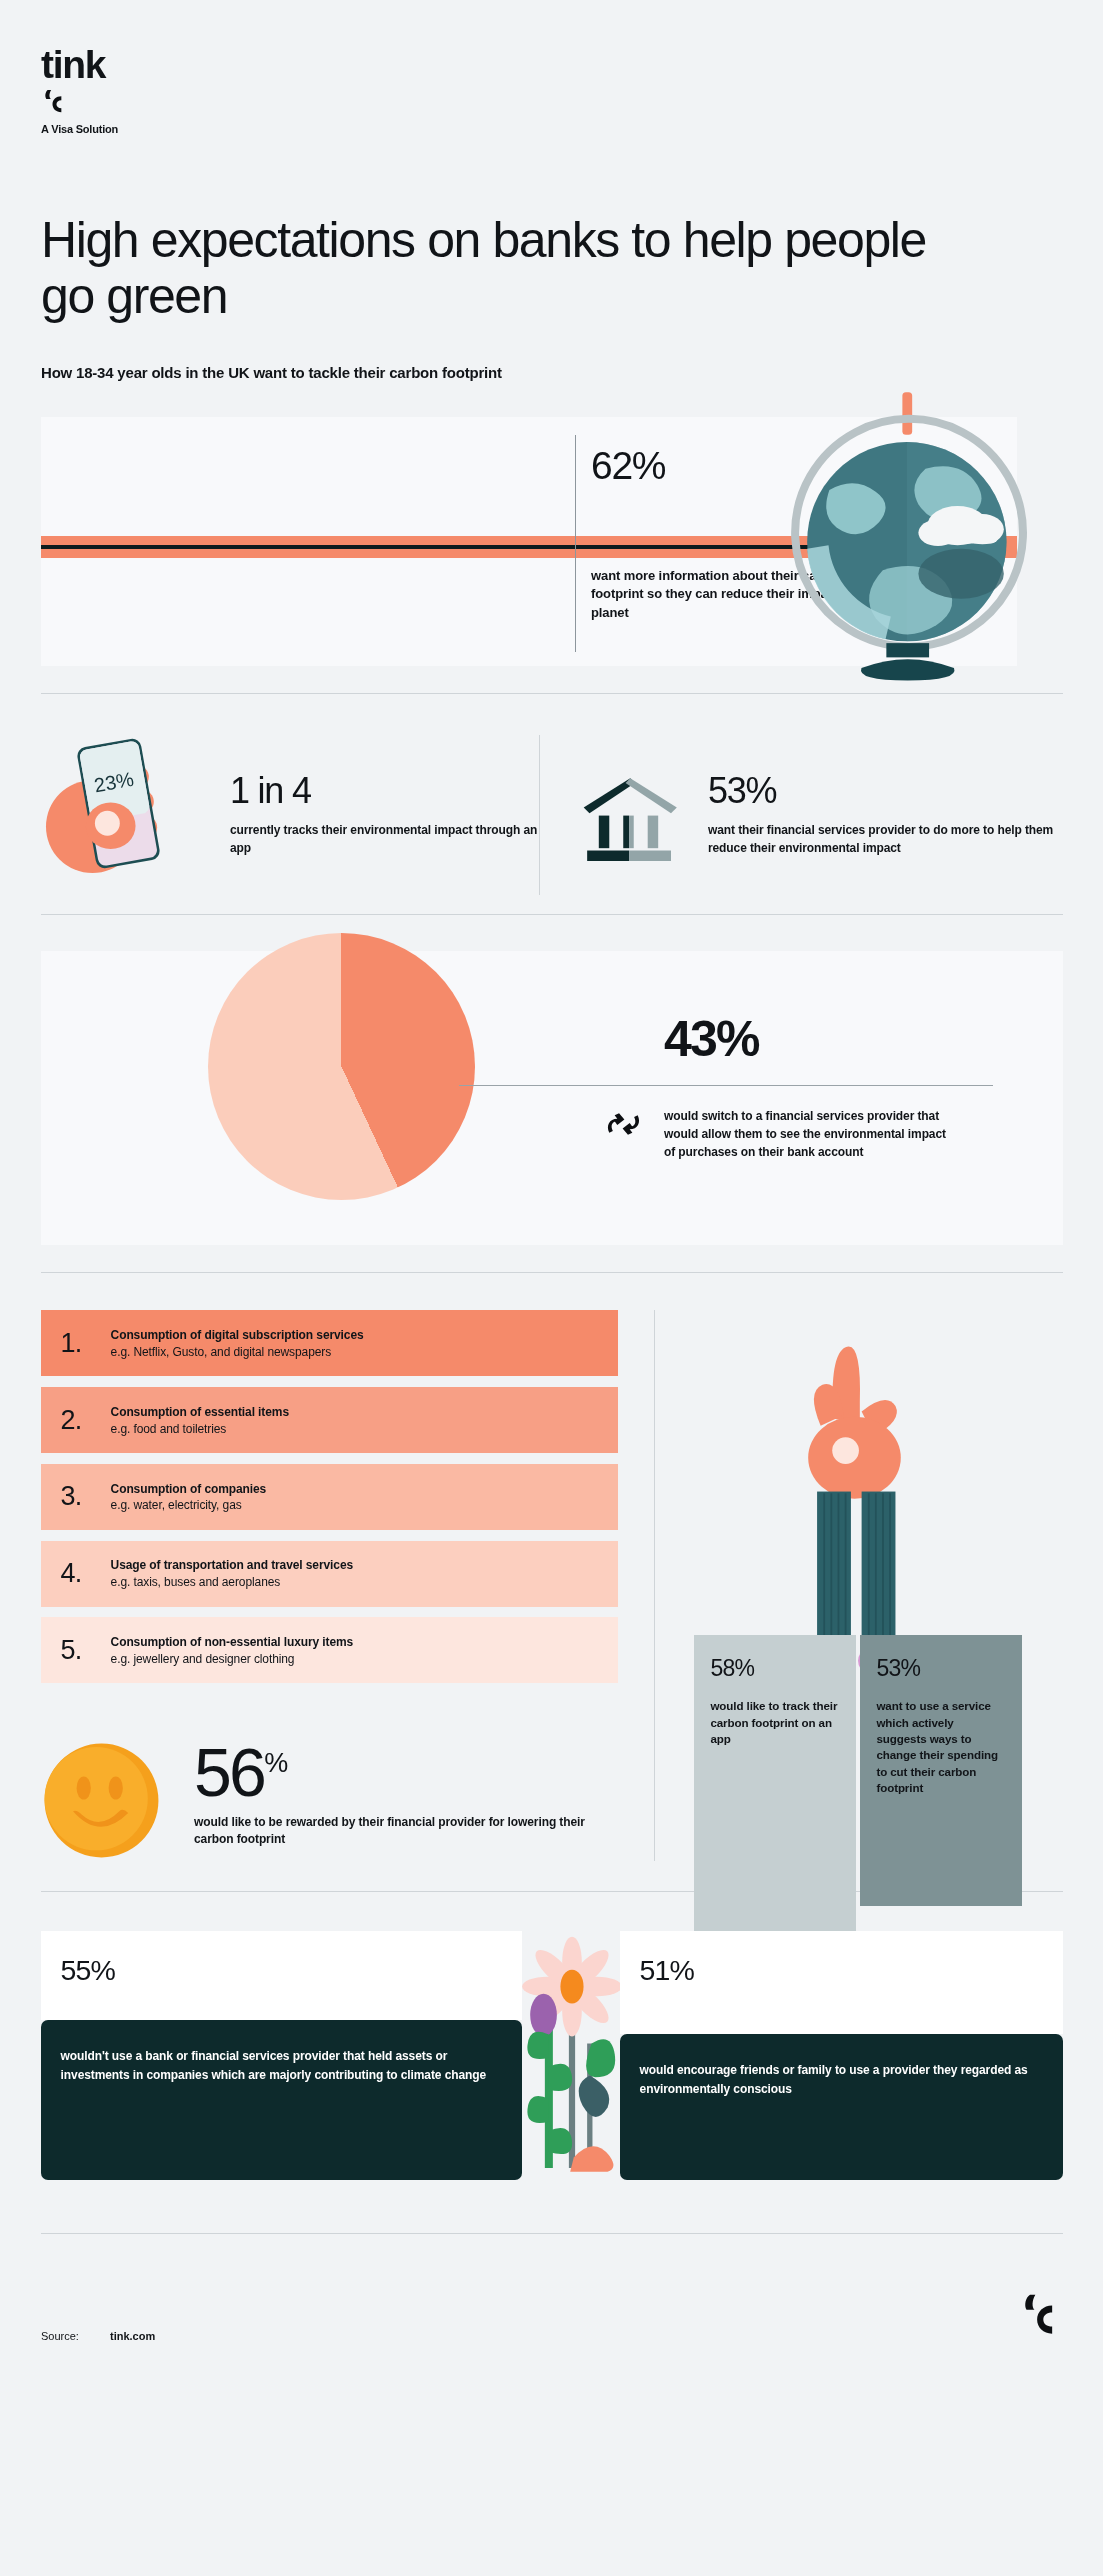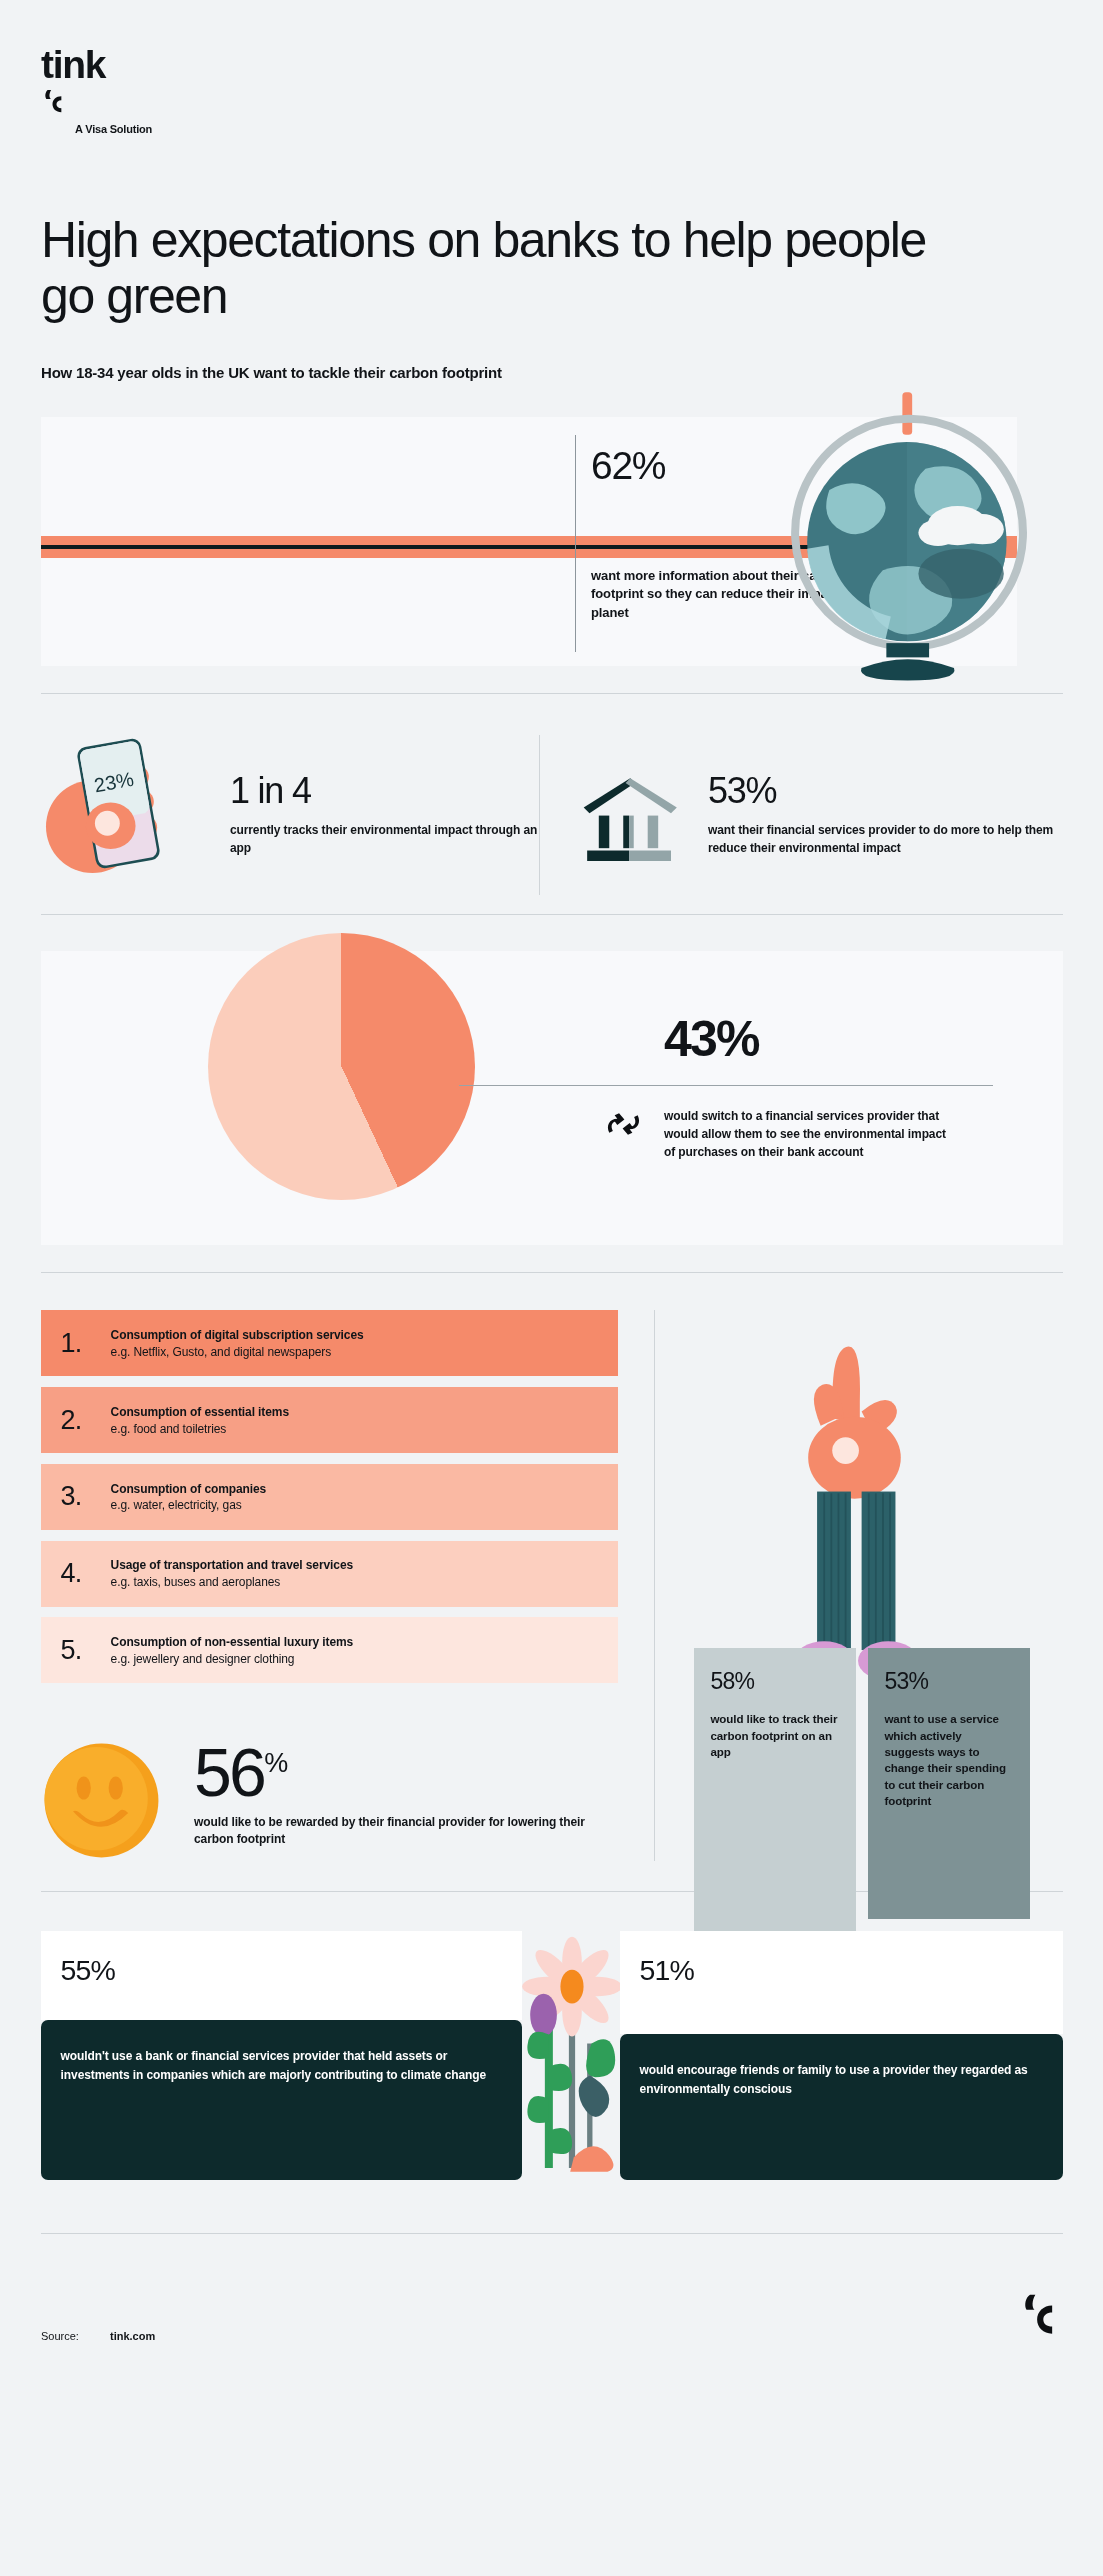--- a/index.html
+++ b/index.html
@@ -10,21 +10,21 @@
     color: #111418;
     -webkit-font-smoothing: antialiased;
   }
   .page { width: 1104px; min-height: 2576px; position: relative; padding: 0 41px; }
 
   
   .brand { padding-top: 45px; }
   .brand-wordmark { display: flex; align-items: flex-start; gap: 3px; flex-direction: column; }
   .brand-text { font-size: 39px; font-weight: 700; letter-spacing: -1.3px; line-height: 1; }
   .brand-mark { width: 23px; height: 27px; margin-top: 1.8px; }
-  .brand-sub { font-size: 11px; font-weight: 600; letter-spacing: -0.2px; margin-top: 7.1px; margin-left: 34px; }
+  .brand-sub { font-size: 11px; font-weight: 600; letter-spacing: -0.2px; margin-top: 7.1px; }
 
   .title {
     margin-top: 77px;
     font-size: 50px;
     font-weight: 400;
     line-height: 1.13;
     letter-spacing: -1.4px;
     max-width: 890px;
   }
   .subtitle { margin-top: 39px; font-size: 15px; letter-spacing: -0.2px; font-weight: 700; }
@@ -78,21 +78,21 @@
   .prow-sub { font-size: 12px; font-weight: 400; letter-spacing: -0.1px; margin-top: 2.7px; }
 
   .smiley-row { display: flex; align-items: flex-start; gap: 32px; margin-top: 48px; padding-top: 9px; border-top: 0; }
   .smiley { width: 121px; height: 121px; flex: 0 0 121px; }
   .smiley-num { font-size: 68px; font-weight: 400; letter-spacing: -2.7px; line-height: 0.95; }
   .smiley-num sup { font-size: 27px; vertical-align: super; letter-spacing: -0.9px; }
   .smiley-desc { font-size: 12px; font-weight: 600; line-height: 1.45; margin-top: 9px; letter-spacing: -0.1px; }
 
   .art-col { width: 409px; position: relative; border-left: 0.9px solid #cfd4d8; padding-left: 25px; }
   .person { position: absolute; left: 114px; top: 23px; width: 187px; height: 383px; }
-  .bars { position: absolute; left: 39px; top: 338px; display: flex; gap: 12px; }
+  .bars { position: absolute; left: 39px; top: 325px; display: flex; gap: 4px; }
   .gbar { padding: 19.6px 16px 0 16px; }
   .gbar.a { width: 162px; height: 307px; background: #c5cfd1; }
   .gbar.b { width: 162px; height: 271px; background: #7e9295; }
   .gbar-num { font-size: 23px; font-weight: 400; letter-spacing: -0.7px; }
   .gbar-desc { margin-top: 16px; font-size: 11.6px; font-weight: 600; line-height: 1.42; letter-spacing: -0.1px; }
 
   
   .sec-dark { position: relative; margin-top: 39px; height: 249px; }
   .dk { position: absolute; top: 0; }
   .dk-top { background: #fff; }

